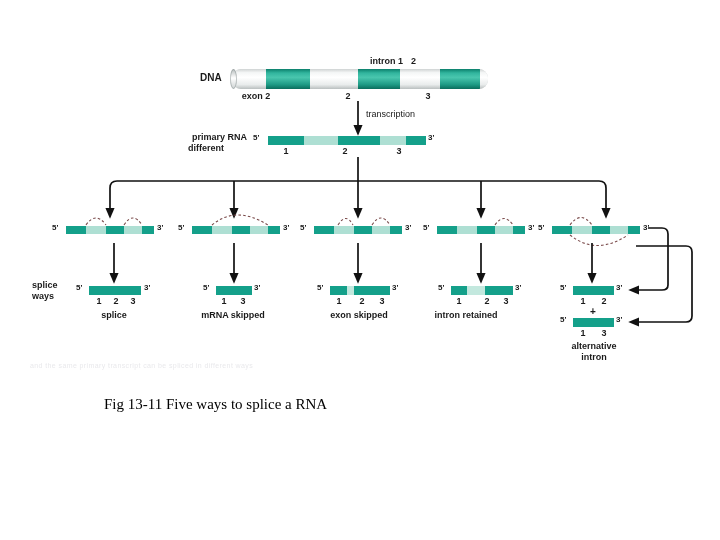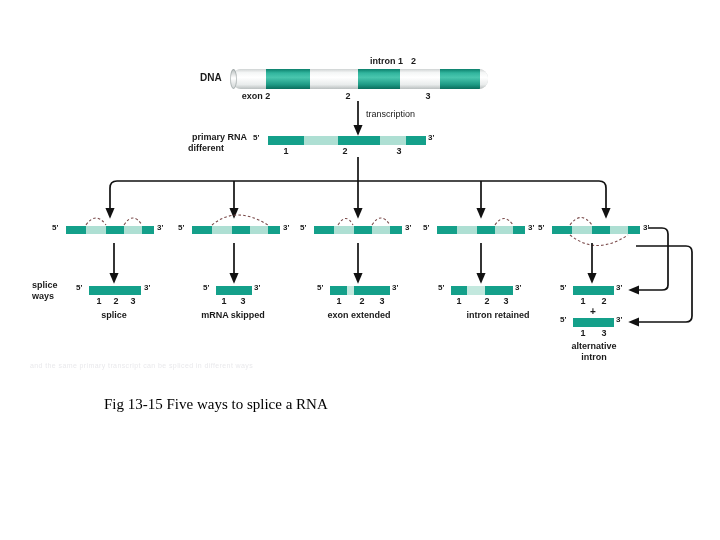--- a/index.html
+++ b/index.html
@@ -175,33 +175,33 @@
   <div class="lbl t8" style="left:317px;top:284px;">5'</div>
   <div class="lbl t8" style="left:392px;top:284px;">3'</div>
   <div class="bar" style="left:330px;top:286px;width:60px;height:9px;">
     <div class="ex" style="left:0px;width:17px;"></div>
     <div class="intr-l" style="left:17px;width:7px;"></div>
     <div class="ex" style="left:24px;width:36px;"></div>
   </div>
   <div class="lbl t9 center" style="left:339px;top:297px;">1</div>
   <div class="lbl t9 center" style="left:362px;top:297px;">2</div>
   <div class="lbl t9 center" style="left:382px;top:297px;">3</div>
-  <div class="lbl t9 center" style="left:359px;top:311px;">exon extended</div>
+  <div class="lbl t9 center" style="left:359px;top:311px;">exon skipped</div>
 
   <div class="lbl t8" style="left:438px;top:284px;">5'</div>
   <div class="lbl t8" style="left:515px;top:284px;">3'</div>
   <div class="bar" style="left:451px;top:286px;width:62px;height:9px;">
     <div class="ex" style="left:0px;width:16px;"></div>
     <div class="intr-l" style="left:16px;width:18px;"></div>
     <div class="ex" style="left:34px;width:28px;"></div>
   </div>
   <div class="lbl t9 center" style="left:459px;top:297px;">1</div>
   <div class="lbl t9 center" style="left:487px;top:297px;">2</div>
   <div class="lbl t9 center" style="left:506px;top:297px;">3</div>
-  <div class="lbl t9 center" style="left:498px;top:311px;">intron retained</div>
+  <div class="lbl t9 center" style="left:466px;top:311px;">intron retained</div>
 
   <div class="lbl t8" style="left:560px;top:284px;">5'</div>
   <div class="lbl t8" style="left:616px;top:284px;">3'</div>
   <div class="bar" style="left:573px;top:286px;width:41px;height:9px;">
     <div class="ex" style="left:0px;width:20px;"></div>
     <div class="ex" style="left:21px;width:20px;"></div>
   </div>
   <div class="lbl t9 center" style="left:583px;top:297px;">1</div>
   <div class="lbl t9 center" style="left:604px;top:297px;">2</div>
 
@@ -259,15 +259,15 @@
     <line x1="358" y1="243" x2="358" y2="278" stroke="#111111" stroke-width="1.7" marker-end="url(#arrowhead)"></line>
     <line x1="481" y1="243" x2="481" y2="278" stroke="#111111" stroke-width="1.7" marker-end="url(#arrowhead)"></line>
     <line x1="592" y1="243" x2="592" y2="278" stroke="#111111" stroke-width="1.7" marker-end="url(#arrowhead)"></line>
 
     <path d="M 648,228 L 662,228 Q 668,228 668,234 L 668,285 Q 668,290 662,290 L 634,290" fill="none" stroke="#111111" stroke-width="1.7" marker-end="url(#arrowleft)"></path>
     <path d="M 636,246 L 686,246 Q 692,246 692,252 L 692,316 Q 692,322 686,322 L 634,322" fill="none" stroke="#111111" stroke-width="1.7" marker-end="url(#arrowleft)"></path>
   </svg>
 
   <div class="ghost" style="left:30px;top:362px;">and the same primary transcript can be spliced in different ways</div>
 
-  <div class="cap" style="left:104px;top:396px;">Fig 13-15 Five ways to splice a RNA</div>
+  <div class="cap" style="left:104px;top:396px;">Fig 13-11 Five ways to splice a RNA</div>
 
 </div>
 
 </body></html>

